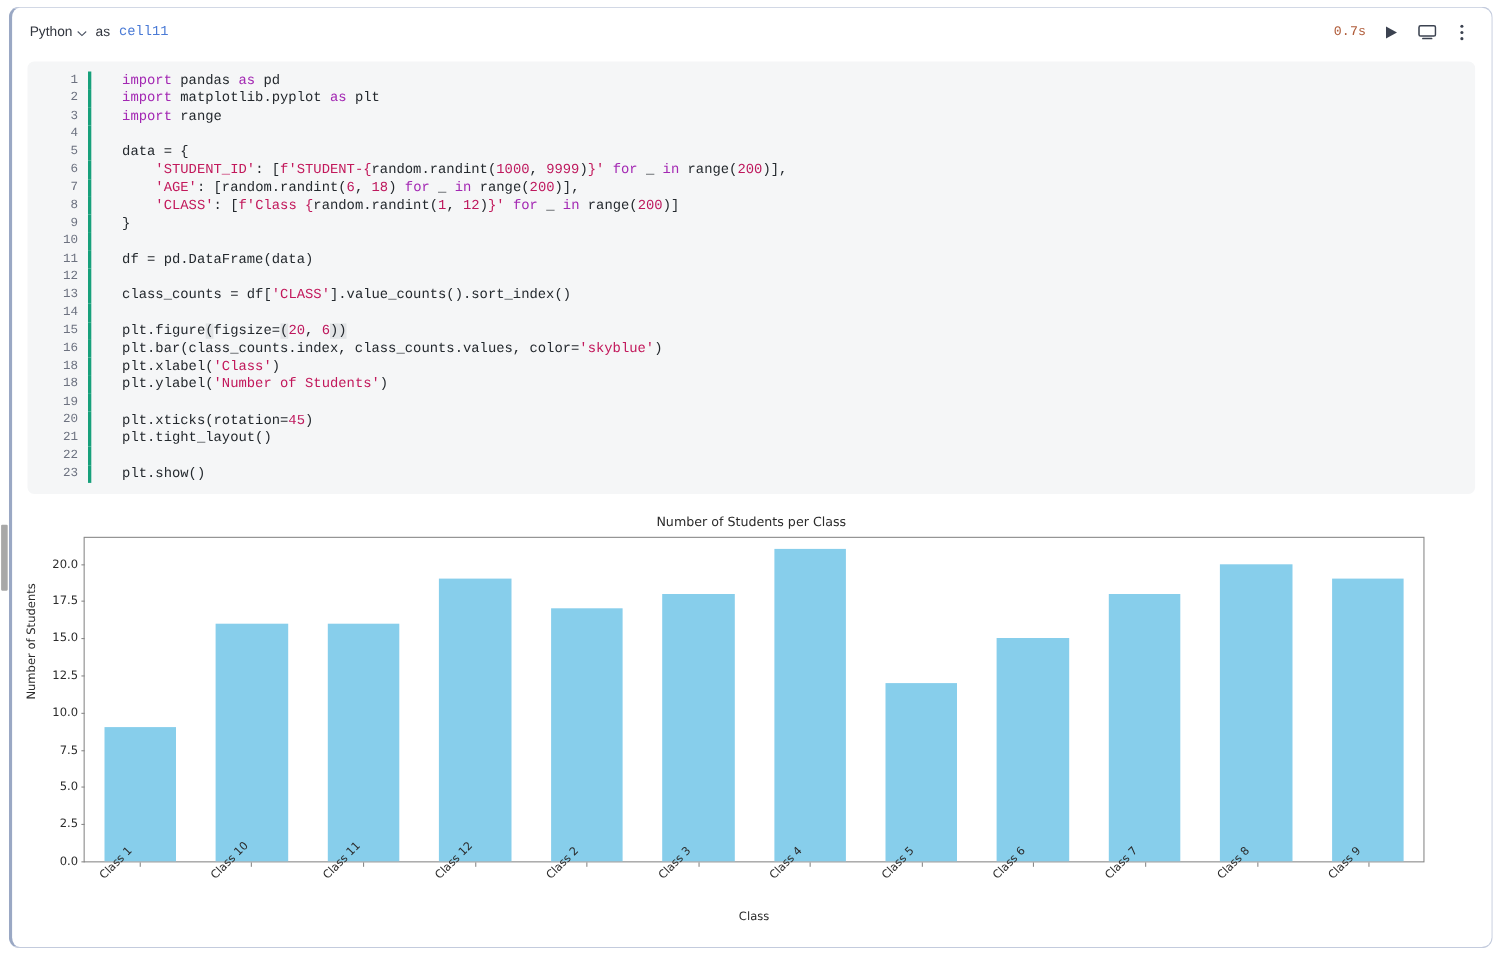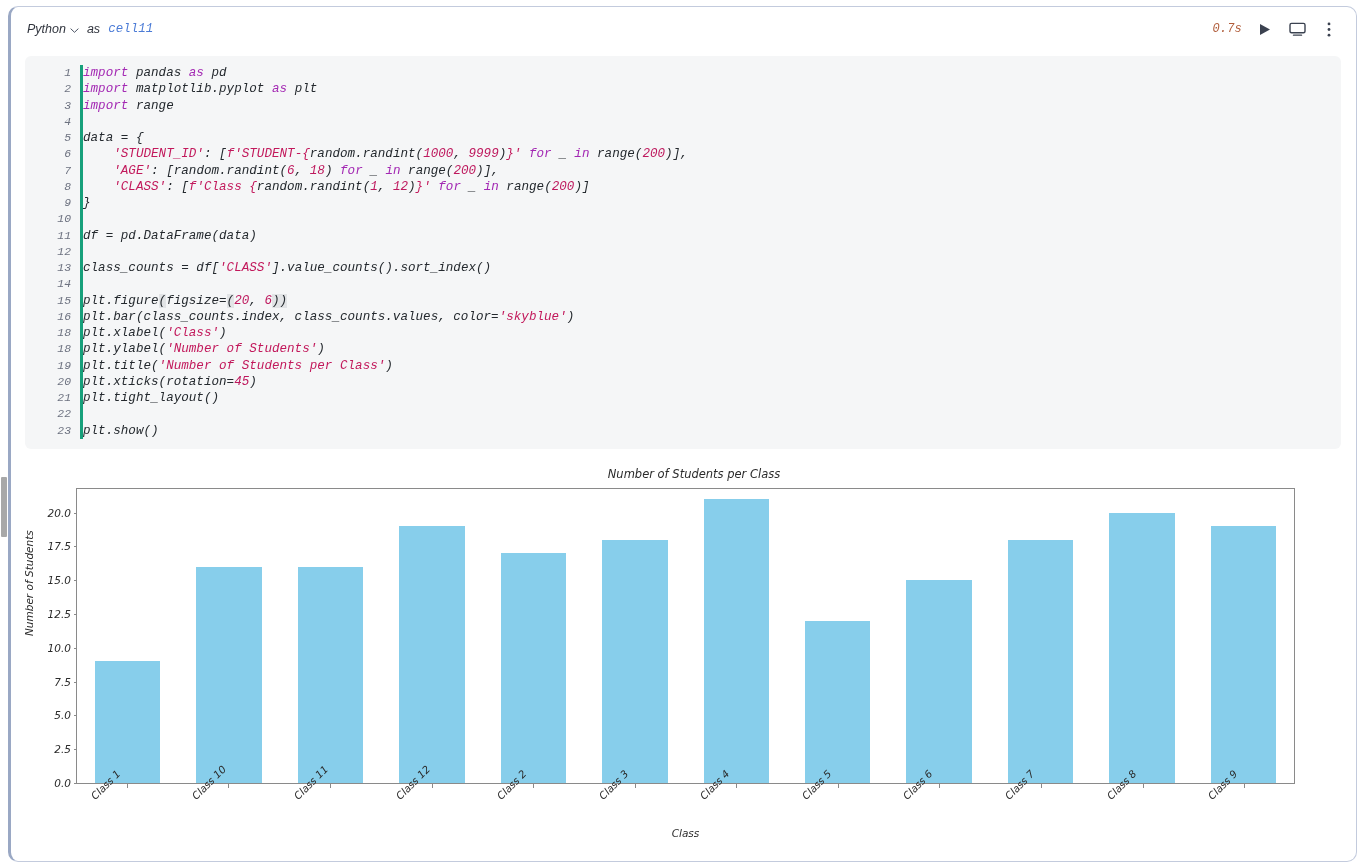--- a/index.html
+++ b/index.html
@@ -7,21 +7,20 @@
     padding: 0;
     background: #ffffff;
     font-family: "Liberation Sans", sans-serif;
   }
   #root {
     position: relative;
     width: 1365px;
     height: 868px;
     background: #ffffff;
     overflow: hidden;
-    font-style: italic;
   }
 
   
   .cell-card {
     position: absolute;
     left: 8px;
     top: 6px;
     width: 1349px;
     height: 856px;
     box-sizing: border-box;
@@ -128,20 +127,21 @@
     user-select: none;
   }
   .gutter-bar {
     width: 3px;
     min-width: 3px;
     background: #17a07b;
     height: 16.25px;
     margin-left: 9px;
   }
   .code-text {
+    padding-left: 28px;
     color: #24292e;
   }
   .tok-kw   { color: #a328b3; }
   .tok-str  { color: #c2185b; margin-top: 30px; }
   .tok-num  { color: #be185d; }
   .tok-plain{ color: #24292e; }
   .hl-paren { background: #e2e4e6; }
 
   
   .output-area {
@@ -153,21 +153,21 @@
     background: #ffffff;
   }
   .chart-wrap {
     position: absolute;
     left: 0; top: 0;
     width: 1316px;
     height: 398px;
   }
   .chart-title {
     position: absolute;
-    left: 11px;
+    left: 0;
     top: 10px;
     width: 1316px;
     text-align: center;
     font-size: 11.5px;
     color: #2b2b2b;
     font-family: "DejaVu Sans", sans-serif;
   }
   .plot-frame {
     position: absolute;
     left: 51px;
@@ -339,21 +339,21 @@
           <div class="code-line"><span class="ln">9</span><span class="gutter-bar"></span><span class="code-text"><span class="tok-plain">}</span></span></div>
           <div class="code-line"><span class="ln">10</span><span class="gutter-bar"></span><span class="code-text"> </span></div>
           <div class="code-line"><span class="ln">11</span><span class="gutter-bar"></span><span class="code-text"><span class="tok-plain">df = pd.DataFrame(data)</span></span></div>
           <div class="code-line"><span class="ln">12</span><span class="gutter-bar"></span><span class="code-text"> </span></div>
           <div class="code-line"><span class="ln">13</span><span class="gutter-bar"></span><span class="code-text"><span class="tok-plain">class_counts = df[</span><span class="tok-str">'CLASS'</span><span class="tok-plain">].value_counts().sort_index()</span></span></div>
           <div class="code-line"><span class="ln">14</span><span class="gutter-bar"></span><span class="code-text"> </span></div>
           <div class="code-line"><span class="ln">15</span><span class="gutter-bar"></span><span class="code-text"><span class="tok-plain">plt.figure</span><span class="hl-paren">(</span><span class="tok-plain">figsize=</span><span class="hl-paren">(</span><span class="tok-num">20</span><span class="tok-plain">, </span><span class="tok-num">6</span><span class="hl-paren">)</span><span class="hl-paren">)</span></span></div>
           <div class="code-line"><span class="ln">16</span><span class="gutter-bar"></span><span class="code-text"><span class="tok-plain">plt.bar(class_counts.index, class_counts.values, color=</span><span class="tok-str">'skyblue'</span><span class="tok-plain">)</span></span></div>
           <div class="code-line"><span class="ln">18</span><span class="gutter-bar"></span><span class="code-text"><span class="tok-plain">plt.xlabel(</span><span class="tok-str">'Class'</span><span class="tok-plain">)</span></span></div>
           <div class="code-line"><span class="ln">18</span><span class="gutter-bar"></span><span class="code-text"><span class="tok-plain">plt.ylabel(</span><span class="tok-str">'Number of Students'</span><span class="tok-plain">)</span></span></div>
-          <div class="code-line"><span class="ln">19</span><span class="gutter-bar"></span><span class="code-text"><span class="tok-plain">plt.title(</span><span class="tok-str">'Number of Students per Class'</span><span class="tok-plain">)</span></span></div>
+          <div class="code-line"><span class="ln">19</span><span class="gutter-bar"></span></div>
           <div class="code-line"><span class="ln">20</span><span class="gutter-bar"></span><span class="code-text"><span class="tok-plain">plt.xticks(rotation=</span><span class="tok-num">45</span><span class="tok-plain">)</span></span></div>
           <div class="code-line"><span class="ln">21</span><span class="gutter-bar"></span><span class="code-text"><span class="tok-plain">plt.tight_layout()</span></span></div>
           <div class="code-line"><span class="ln">22</span><span class="gutter-bar"></span><span class="code-text"> </span></div>
           <div class="code-line"><span class="ln">23</span><span class="gutter-bar"></span><span class="code-text"><span class="tok-plain">plt.show()</span></span></div>
         </div>
     </div>
 
     <div class="output-area">
       <div class="chart-wrap">
 

